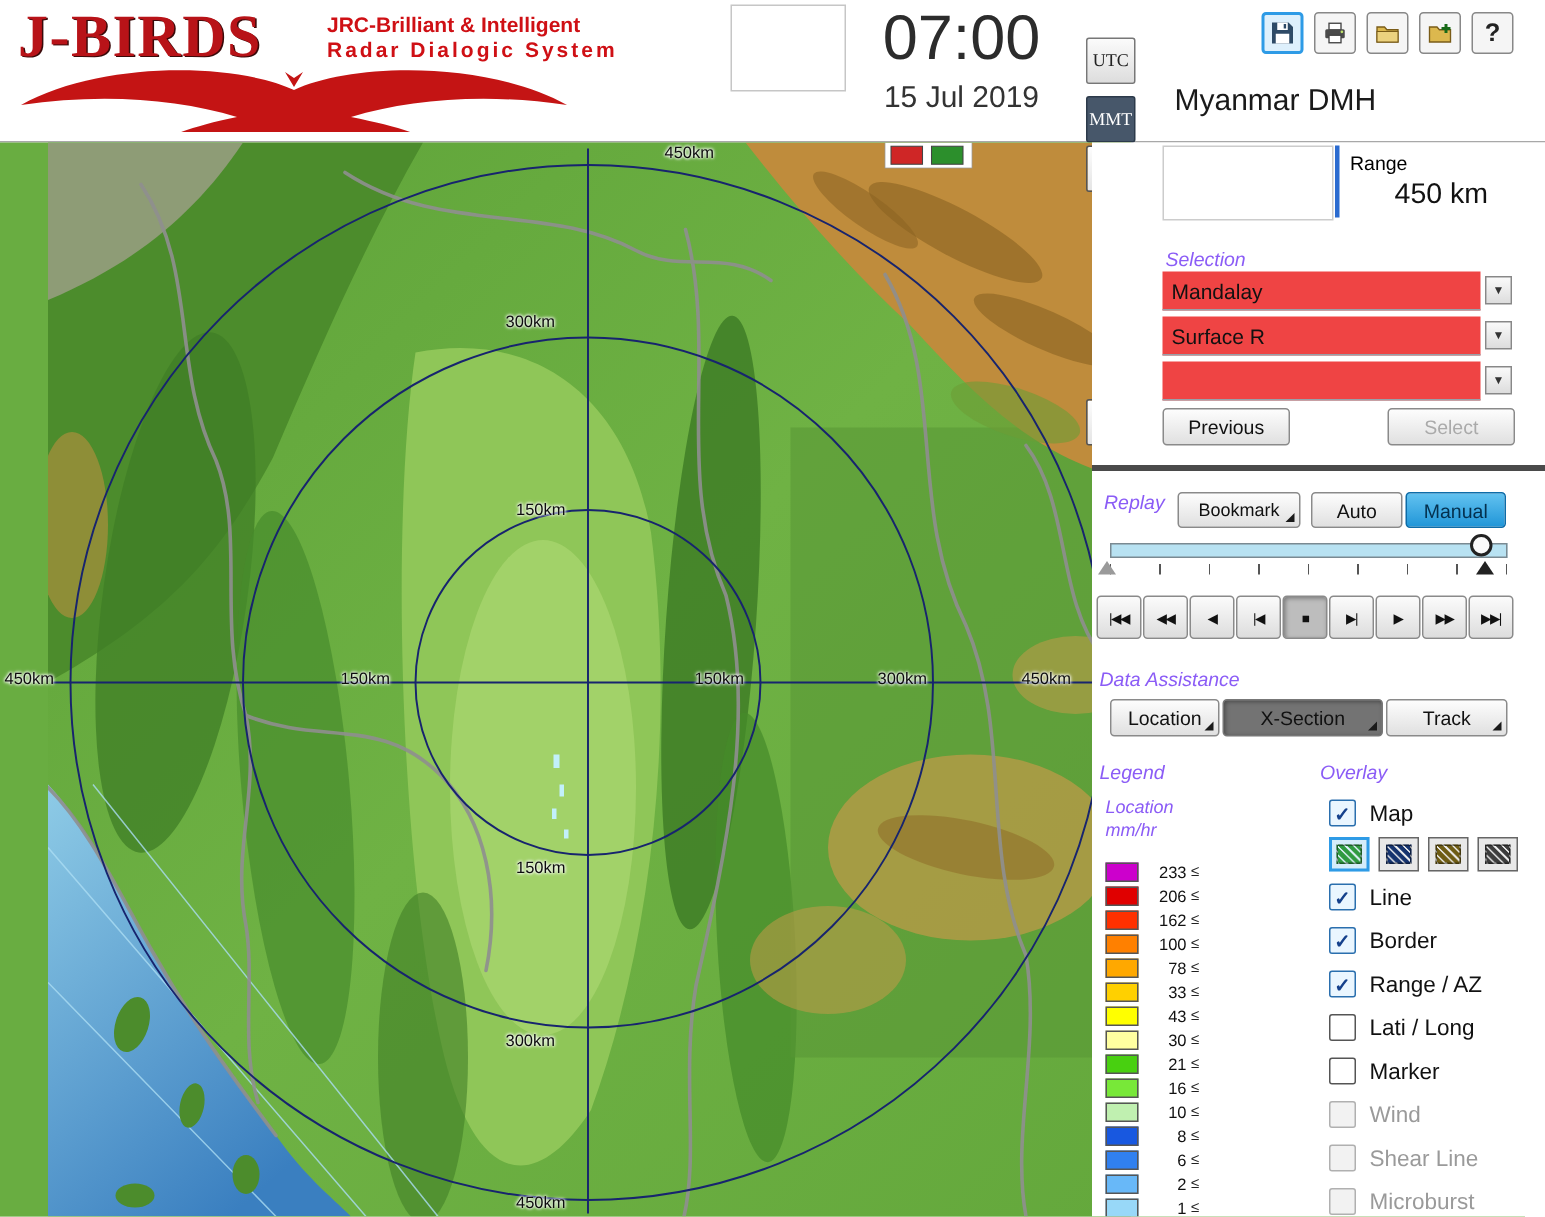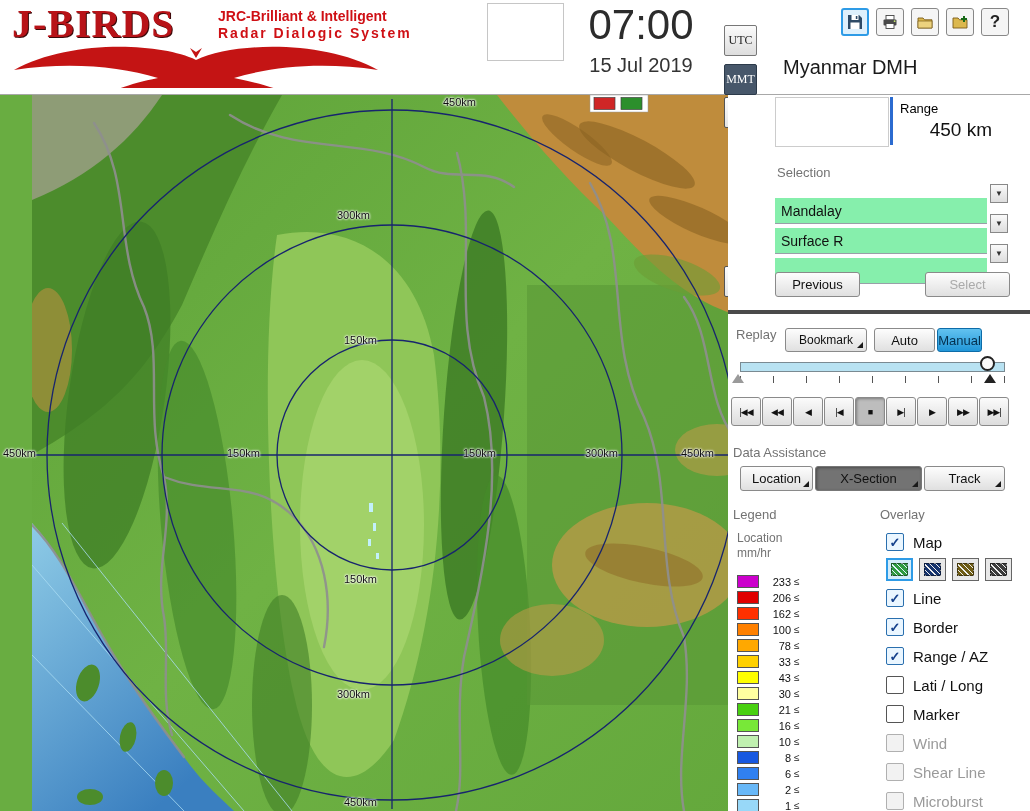--- a/index.html
+++ b/index.html
@@ -28,35 +28,35 @@
   .maplabel{position:absolute;font-size:11px;color:#0d0d0d;white-space:nowrap;
             text-shadow:0 0 2px #fff,0 0 2px #fff,0 0 3px #fff;}
   
   .zoomcol{position:absolute;left:724px;top:97px;width:32px;height:202px;}
   .zbtn{position:absolute;left:0;width:31px;height:31px;border:1px solid #555;border-radius:2px;
         background:linear-gradient(#fdfdfd,#e4e4e4);display:flex;align-items:center;justify-content:center;padding:0;}
   .ztrack{position:absolute;left:8px;top:33px;width:15px;height:135px;border:1px solid #888;background:#c4c4c4;box-sizing:border-box;}
   .zthumb{position:absolute;left:1px;top:1px;width:11px;height:112px;background:linear-gradient(90deg,#fafafa,#dcdcdc);border:1px solid #999;box-sizing:border-box;}
   
   .panel{position:absolute;left:728px;top:95px;width:302px;height:716px;background:#fff;overflow:hidden;}
-  .plabel{position:absolute;font-size:13px;color:#737373;}
+  .plabel{position:absolute;font-size:13px;color:#8b5cf6;font-style:italic;}
   .btn{position:absolute;box-sizing:border-box;border:1px solid #8a8a8a;background:linear-gradient(#fdfdfd,#e0e0e0);
        border-radius:3px;font-size:13px;color:#111;display:flex;align-items:center;justify-content:center;
        font-family:inherit;padding:0;}
   .btn.pressed{background:#737373;border-color:#777;box-shadow:inset 1px 1px 3px rgba(0,0,0,.35);}
   .btn.disabled{color:#aaa;}
   .btn.blue{background:linear-gradient(#62c2f0,#2196d8);border-color:#0d6ca8;color:#04304e;}
   .corner{position:absolute;right:3px;bottom:3px;width:0;height:0;border-left:6px solid transparent;border-bottom:6px solid #1a1a1a;}
   .range-thumb{position:absolute;left:47px;top:2px;width:112px;height:48px;border:1px solid #ccc;background:#fff;}
   .range-bar{position:absolute;left:162px;top:2px;width:3px;height:48px;background:#2b6bd0;}
   .range-label{position:absolute;left:172px;top:6px;font-size:13px;color:#000000;}
   .range-value{position:absolute;left:162px;top:24px;width:102px;text-align:right;font-size:19px;color:#111;}
   .dd{position:absolute;left:47px;width:233px;height:26px;}
   .dd .field{position:absolute;left:0;top:0;width:212px;height:26px;border-bottom:1px solid #98a0a8;font-size:14px;
-             color:#111;display:flex;align-items:center;padding-left:6px;box-sizing:border-box;background:#86efac;margin-top:17px;}
+             color:#111;display:flex;align-items:center;padding-left:6px;box-sizing:border-box;background:#ef4444;}
   .dd .arrow{position:absolute;right:0;top:3px;width:18px;height:19px;font-size:8px;border:1px solid #888;
              background:linear-gradient(#fafafa,#ddd);display:flex;align-items:center;justify-content:center;color:#333;padding:0;}
   .sep{position:absolute;left:0;top:215px;width:302px;height:4px;background:#4a4a4a;}
   .slider-track{position:absolute;left:12px;top:267px;width:265px;height:10px;background:#b8e2f2;
                 border:1px solid #7a8a92;box-sizing:border-box;}
   .slider-handle{position:absolute;left:252px;top:261px;width:15px;height:15px;border-radius:50%;
                  background:#fafafa;border:2px solid #222;box-sizing:border-box;}
   .tickbar{position:absolute;left:12px;top:281px;width:265px;height:7px;
            background:repeating-linear-gradient(90deg,#555 0 1px,transparent 1px 33px);}
   .tri{position:absolute;width:0;height:0;border-left:6px solid transparent;border-right:6px solid transparent;}
@@ -269,21 +269,21 @@
   <button class="btn disabled" style="left:197px;top:177px;width:85px;height:25px">Select</button>
 
   <div class="sep"></div>
 
   <div class="plabel" style="left:8px;top:232px">Replay</div>
   <button class="btn" style="left:57px;top:233px;width:82px;height:24px;font-size:12px">
     <span>Bookmark</span>
     <span class="corner"></span>
   </button>
   <button class="btn" style="left:146px;top:233px;width:61px;height:24px">Auto</button>
-  <button class="btn blue" style="left:209px;top:233px;width:45px;height:24px">Manual</button>
+  <button class="btn blue" style="left:209px;top:233px;width:67px;height:24px">Manual</button>
 
   <div class="slider-track"></div>
   <div class="slider-handle"></div>
   <div class="tickbar"></div>
   <div class="tri left"></div>
   <div class="tri right"></div>
 
   <div class="playback" id="playback-row">
       <button class="pb">|◀◀</button>
       <button class="pb">◀◀</button>

